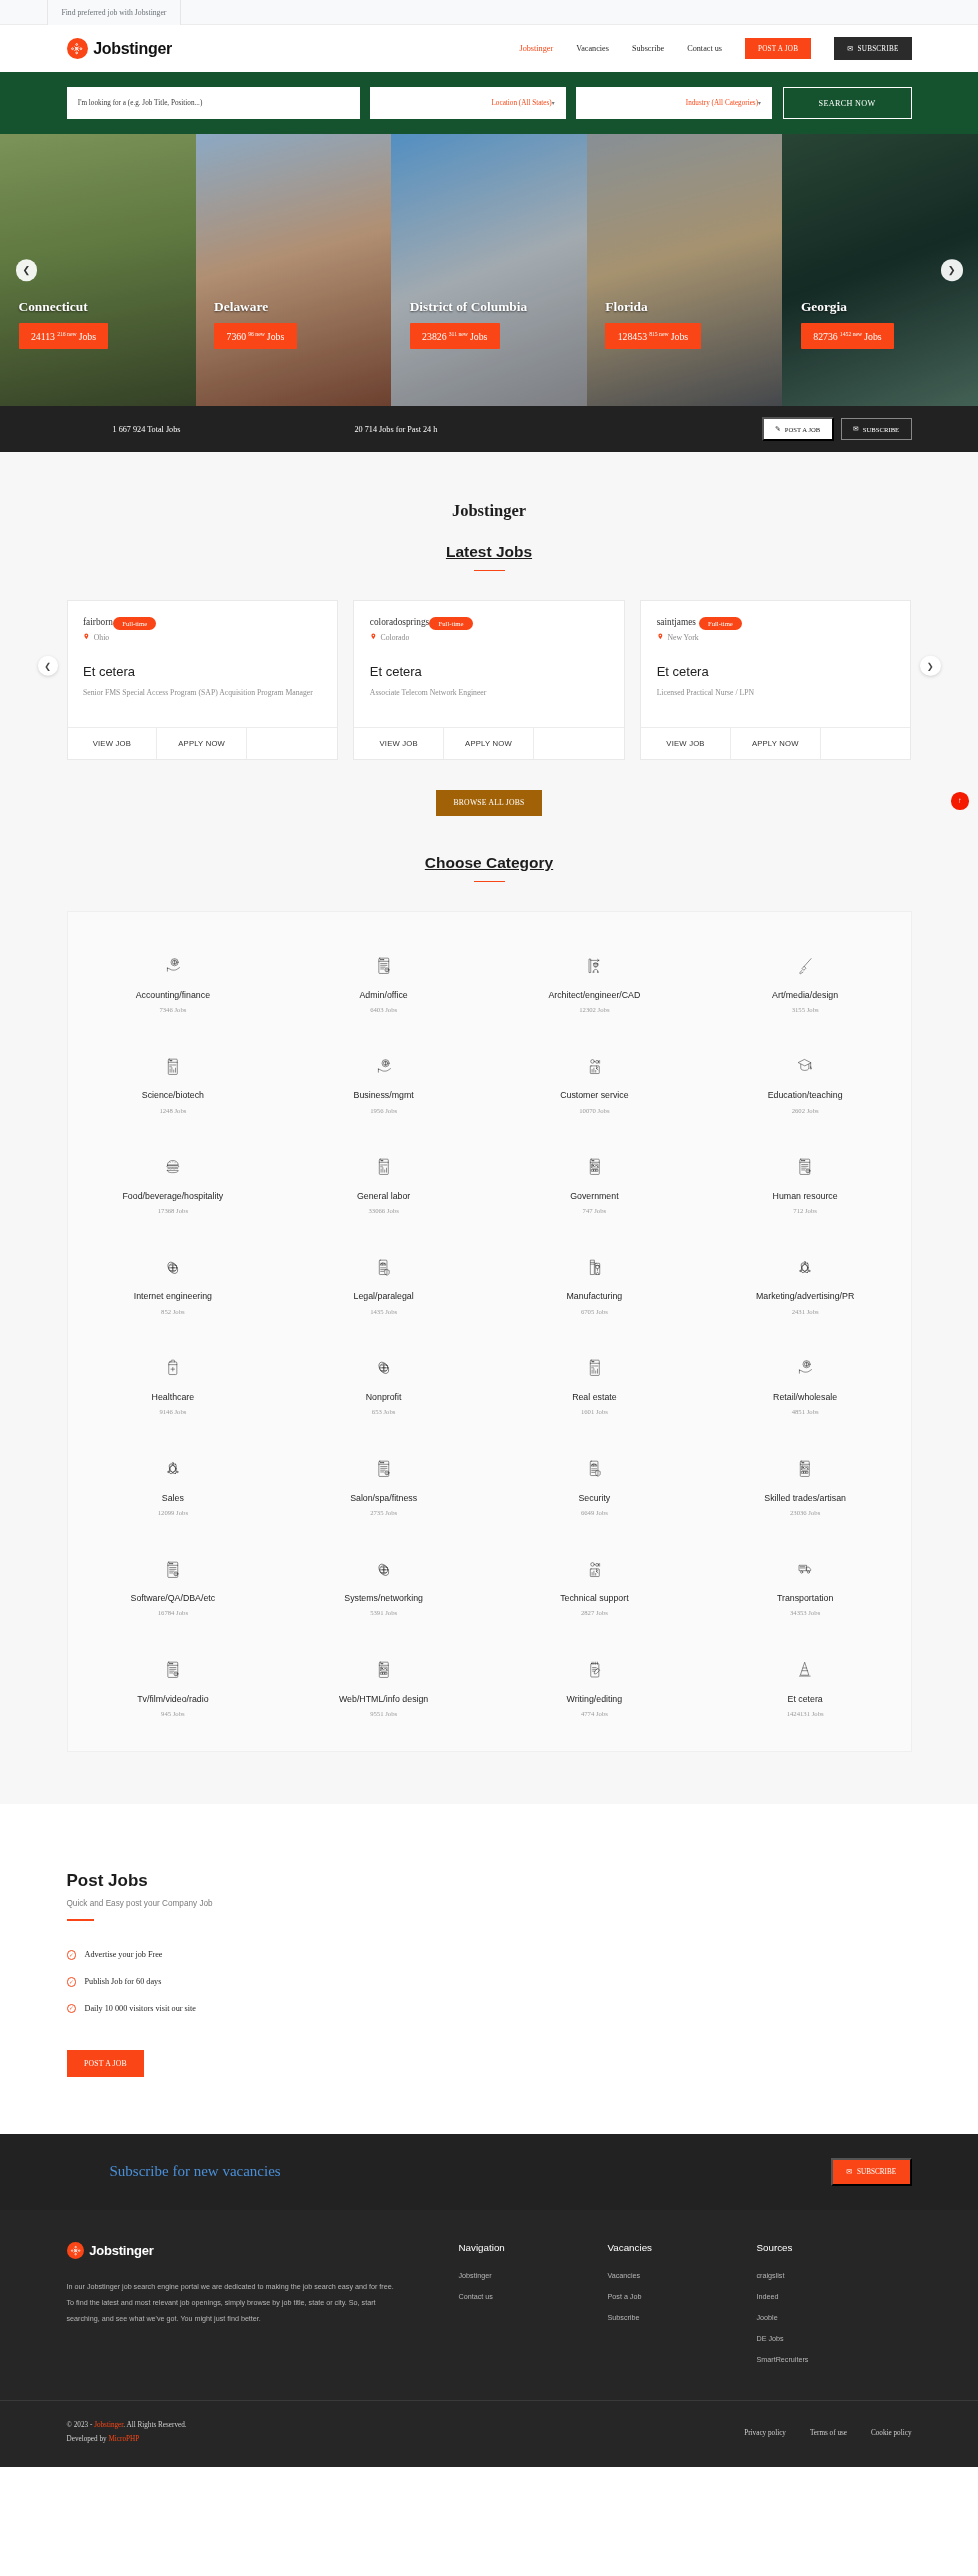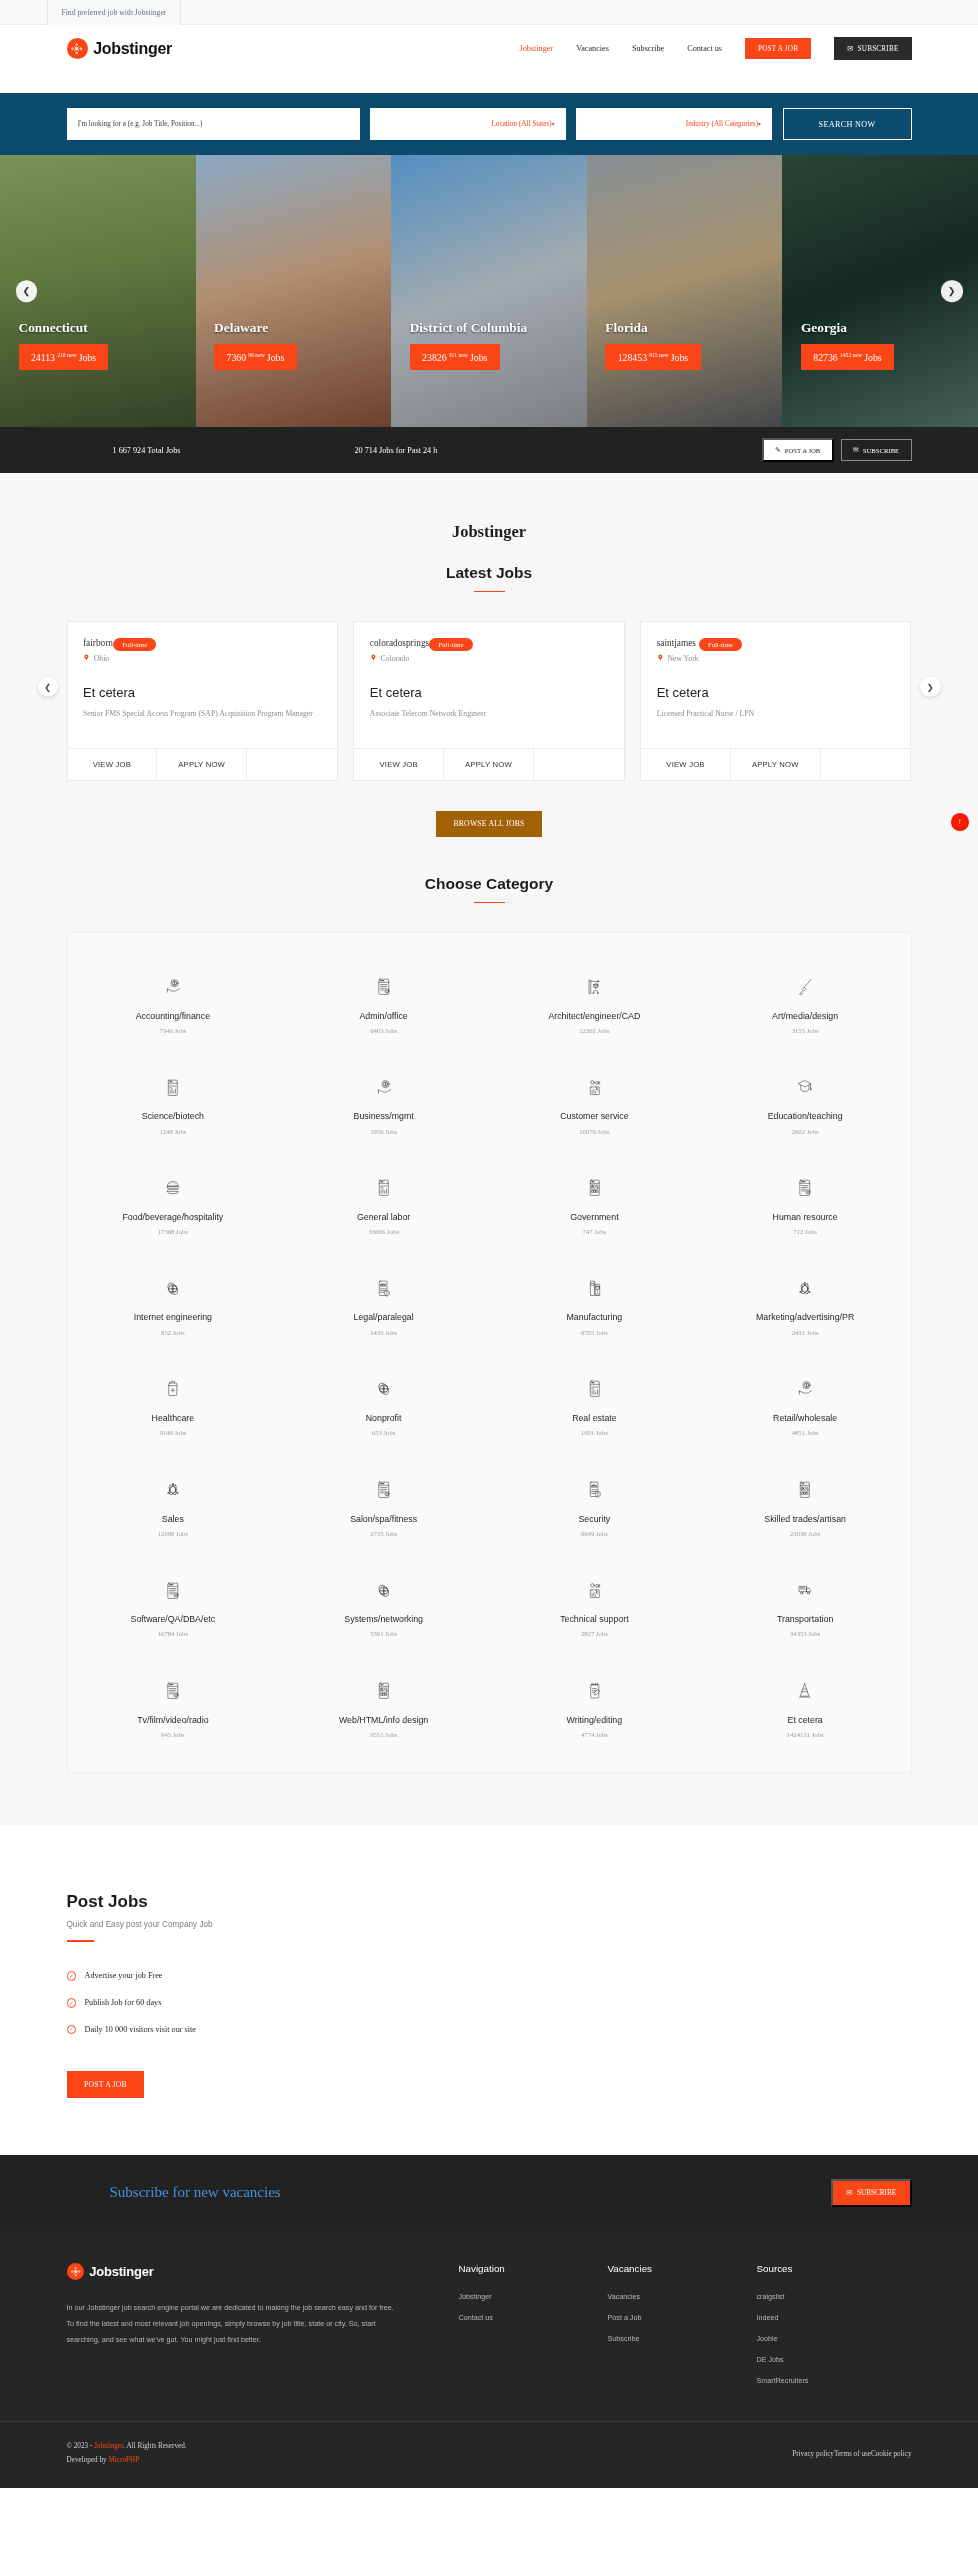--- a/index.html
+++ b/index.html
@@ -60,21 +60,21 @@
   .nav a.active { color: #fa4616; }
   .btn {
     display: inline-flex; align-items: center; justify-content: center; gap: 4.1px;
     font-size: 7.2px; letter-spacing: 0.2px; cursor: pointer; border: none;
     font-family: "Liberation Serif", serif;
   }
   .btn-orange { background: #fa4616; color: #fff; padding: 6.7px 13px; }
   .btn-dark   { background: #2b2b2b; color: #fff; padding: 6.7px 13px; }
 
   
-  .searchbar { background: #0c4a6e; padding: 15px 0; margin-top: 21px; }
+  .searchbar { background: #14532d; padding: 15px 0; }
   .search-inner {
     width: 845px; margin: 0 auto; display: flex; align-items: center; gap: 10.3px;
   }
   .sfield {
     background: #fff; height: 32px; display: flex; align-items: center;
     padding: 0 11.3px; font-size: 7.2px; position: relative;
     font-family: "Liberation Serif", serif;
   }
   .sfield.keyword { flex: 1 1 268px; color: #3a3a3a; }
   .sfield.select  { flex: 0 0 196px; color: #fa4616; justify-content: flex-end; }
@@ -134,21 +134,21 @@
     font-size: 6.7px; font-family: "Liberation Serif", serif; cursor: pointer;
   }
 
   
   .section-pale { background: #f7f7f7; }
   .site-title {
     text-align: center; font-size: 16.5px; font-weight: 700; padding-top: 49px; color: #1d1d1d;
     font-family: "Liberation Serif", serif;
   }
   .sec-head {
-    text-align: center; font-size: 15.5px; font-weight: 700; color: #1d1d1d; padding-top: 21.6px;
+    text-align: center; font-size: 15.5px; font-weight: 700; color: #1d1d1d; padding-top: 21.6px; text-decoration: underline;
   }
   .rule { width: 31px; height: 1.5px; background: #fa4616; margin: 9.3px auto 0; }
 
   
   .jobs-row {
     display: flex; gap: 15.5px; padding: 29px 0 0; position: relative;
     width: 845px; margin: 0 auto;
   }
   .jcard { flex: 1 1 0; background: #fff; border: 0.5px solid #e9e9e9; }
   .jcard-body { padding: 15.5px 15.5px 28px; }
@@ -258,21 +258,21 @@
     display: block; color: #b6b6b6; font-size: 7.2px; text-decoration: none; margin-bottom: 12px;
   }
   .foot-bottom {
     border-top: 0.5px solid #3a3a3a; margin-top: 24px; padding: 17.5px 0 20.6px;
   }
   .foot-bottom-inner {
     width: 845px; margin: 0 auto; display: flex; align-items: center; justify-content: space-between;
   }
   .foot-legal { color: #cfcfcf; font-size: 7.2px; line-height: 1.9; font-family: "Liberation Serif", serif; }
   .foot-legal a { color: #fa4616; text-decoration: none; }
-  .foot-links { display: flex; }
+  .foot-links { display: flex; gap: 24px; }
   .foot-links a { color: #cfcfcf; font-size: 7.2px; text-decoration: none; font-family: "Liberation Serif", serif; }
 
   
   .fab {
     position: absolute; right: 9.3px; width: 17.5px; height: 17.5px; border-radius: 50%;
     background: #f41b00; color: #fff; display: flex; align-items: center;
     justify-content: center; font-size: 7.7px; cursor: pointer; z-index: 9;
   }
 </style>
 </head>

